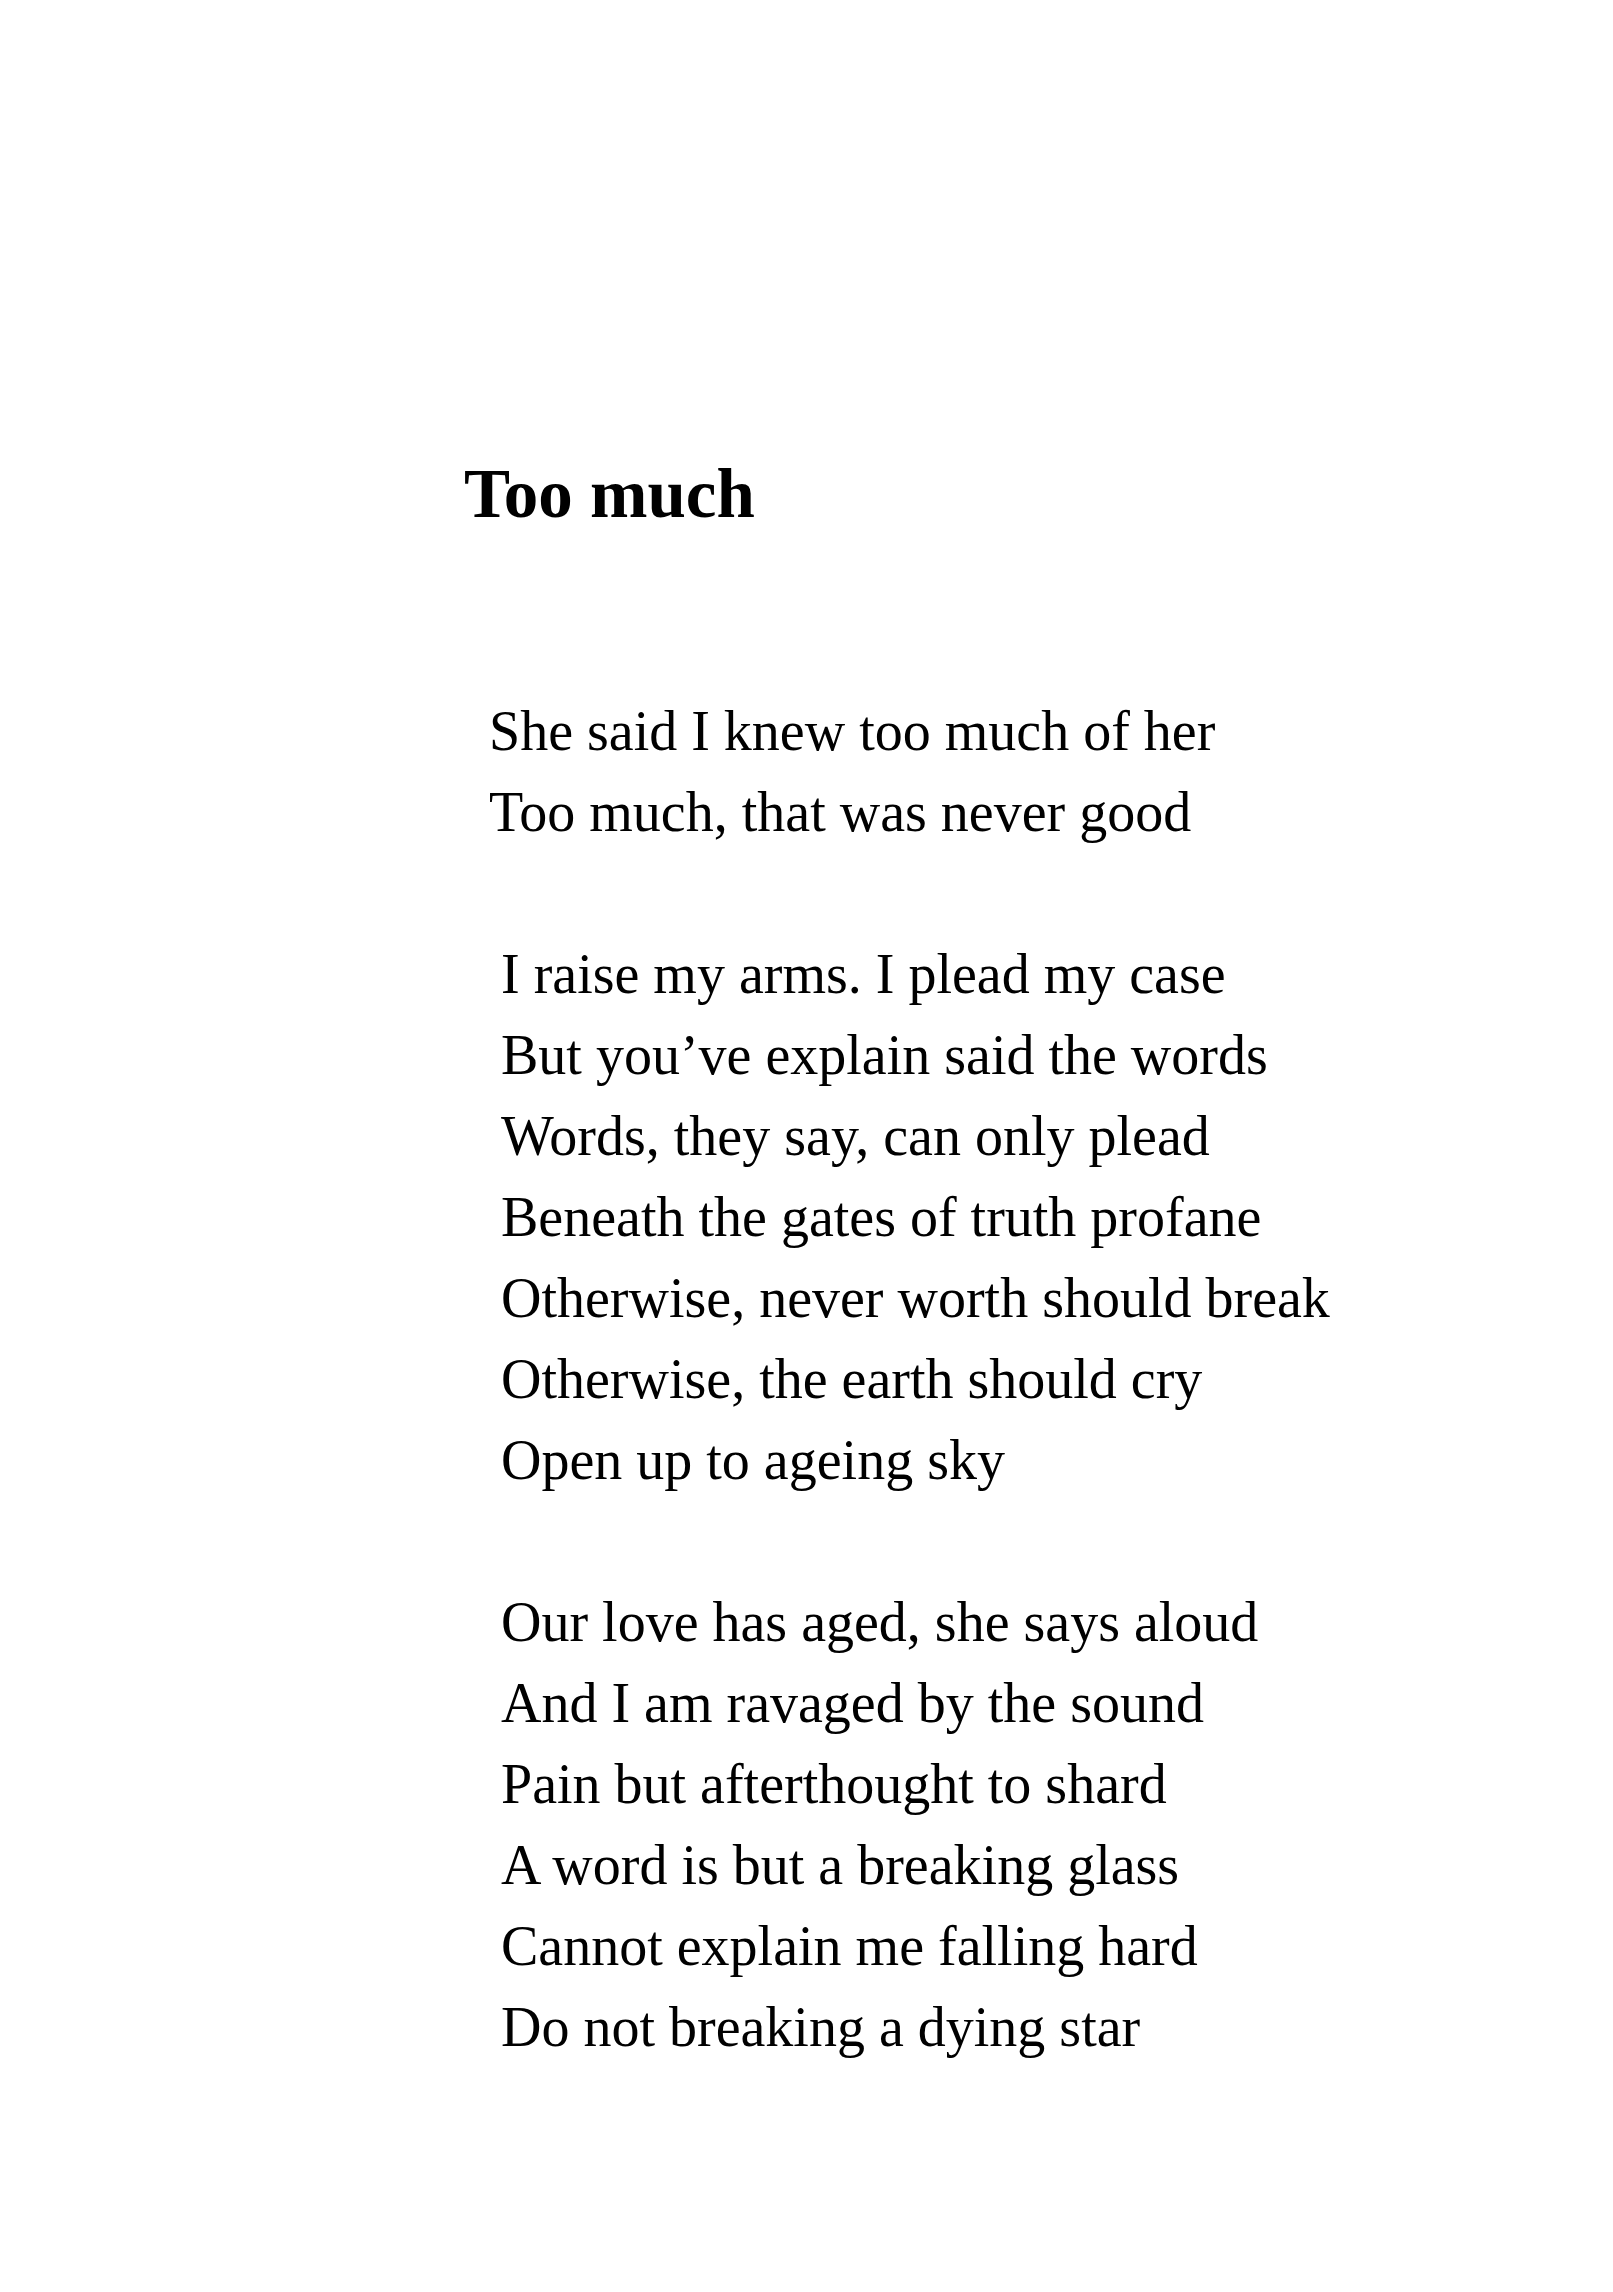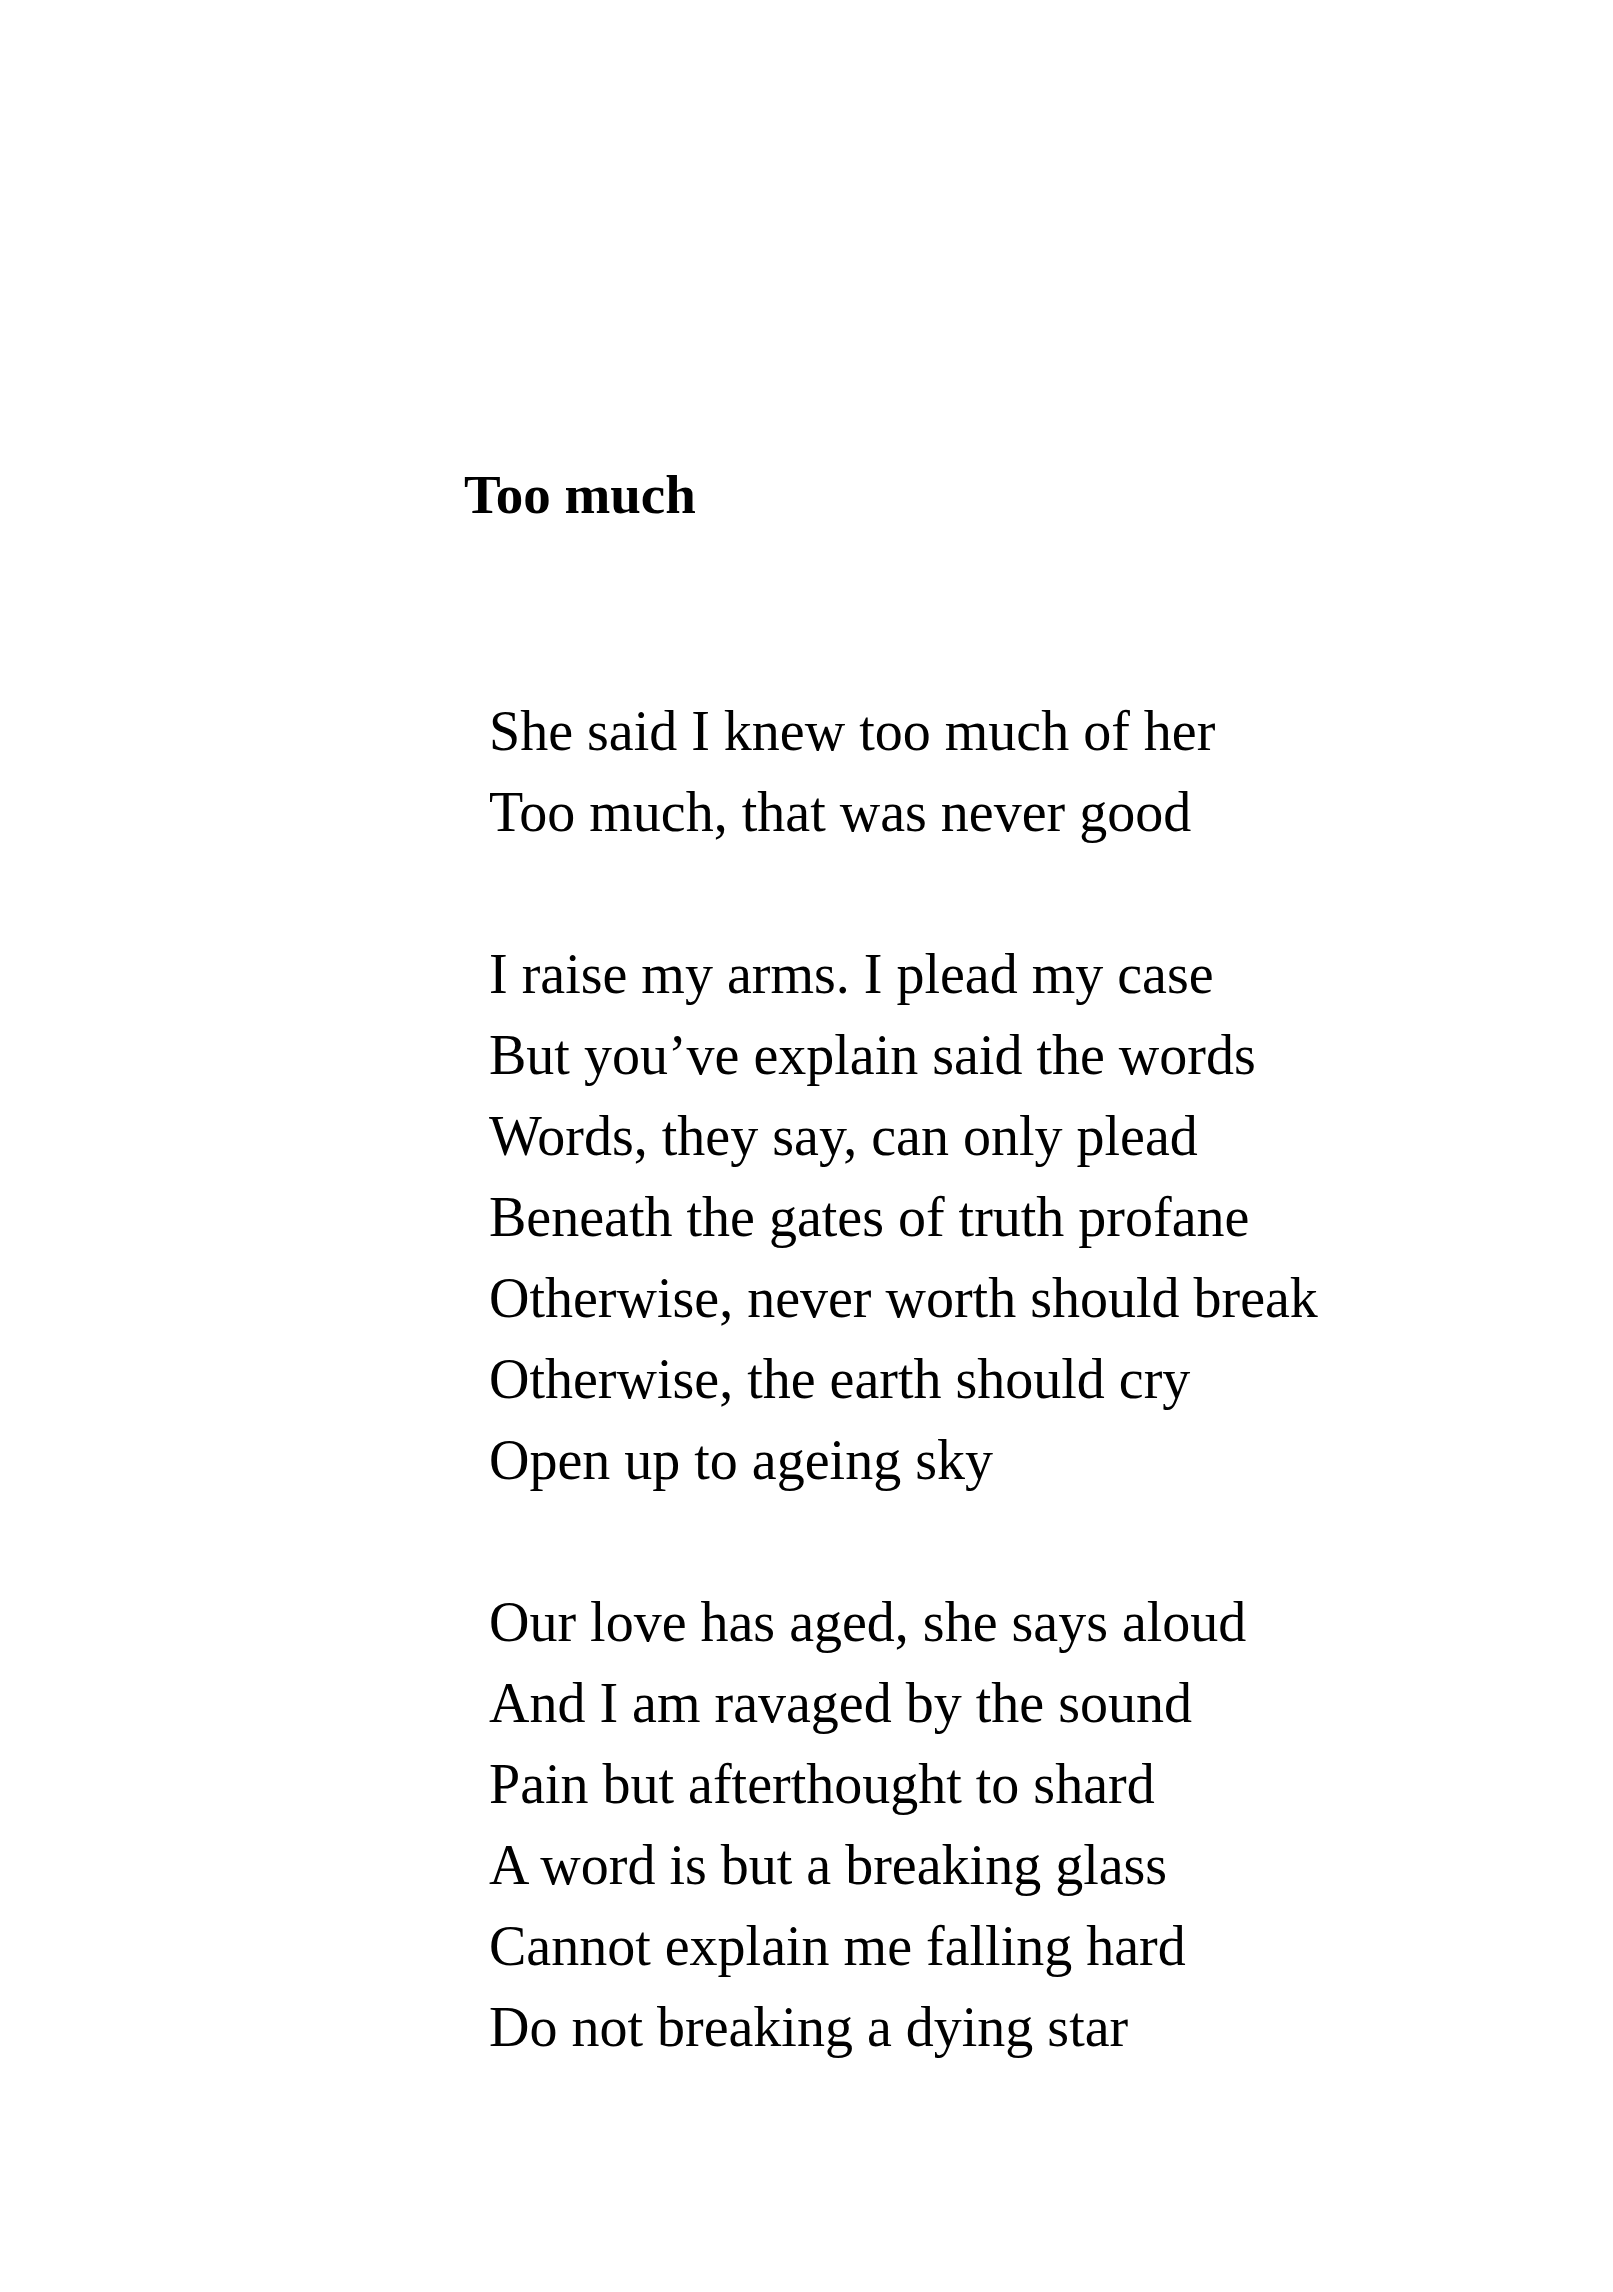--- a/index.html
+++ b/index.html
@@ -28,31 +28,32 @@
   }
   .poem {
     position: absolute;
     left: 489px;
     top: 691px;
     font-size: 56px;
     line-height: 81px;
   }
   .stanza + .stanza {
     margin-top: 81px;
+    margin-left: 12px;
   }
   .poem-line {
     height: 81px;
     white-space: nowrap;
   }
 </style>
 </head>
 <body>
 
 <div class="page">
-  <h1 class="doc-title" style="margin:0; font-size:55px;">Too much</h1>
+  <h1 class="doc-title" style="margin:0; font-size:69px;">Too much</h1>
 
   <div class="poem">
       <div class="stanza">
         <div class="poem-line">She said I knew too much of her</div>
         <div class="poem-line">Too much, that was never good</div>
       </div>
       <div class="stanza">
         <div class="poem-line">I raise my arms. I plead my case</div>
         <div class="poem-line">But you’ve explain said the words</div>
         <div class="poem-line">Words, they say, can only plead</div>

